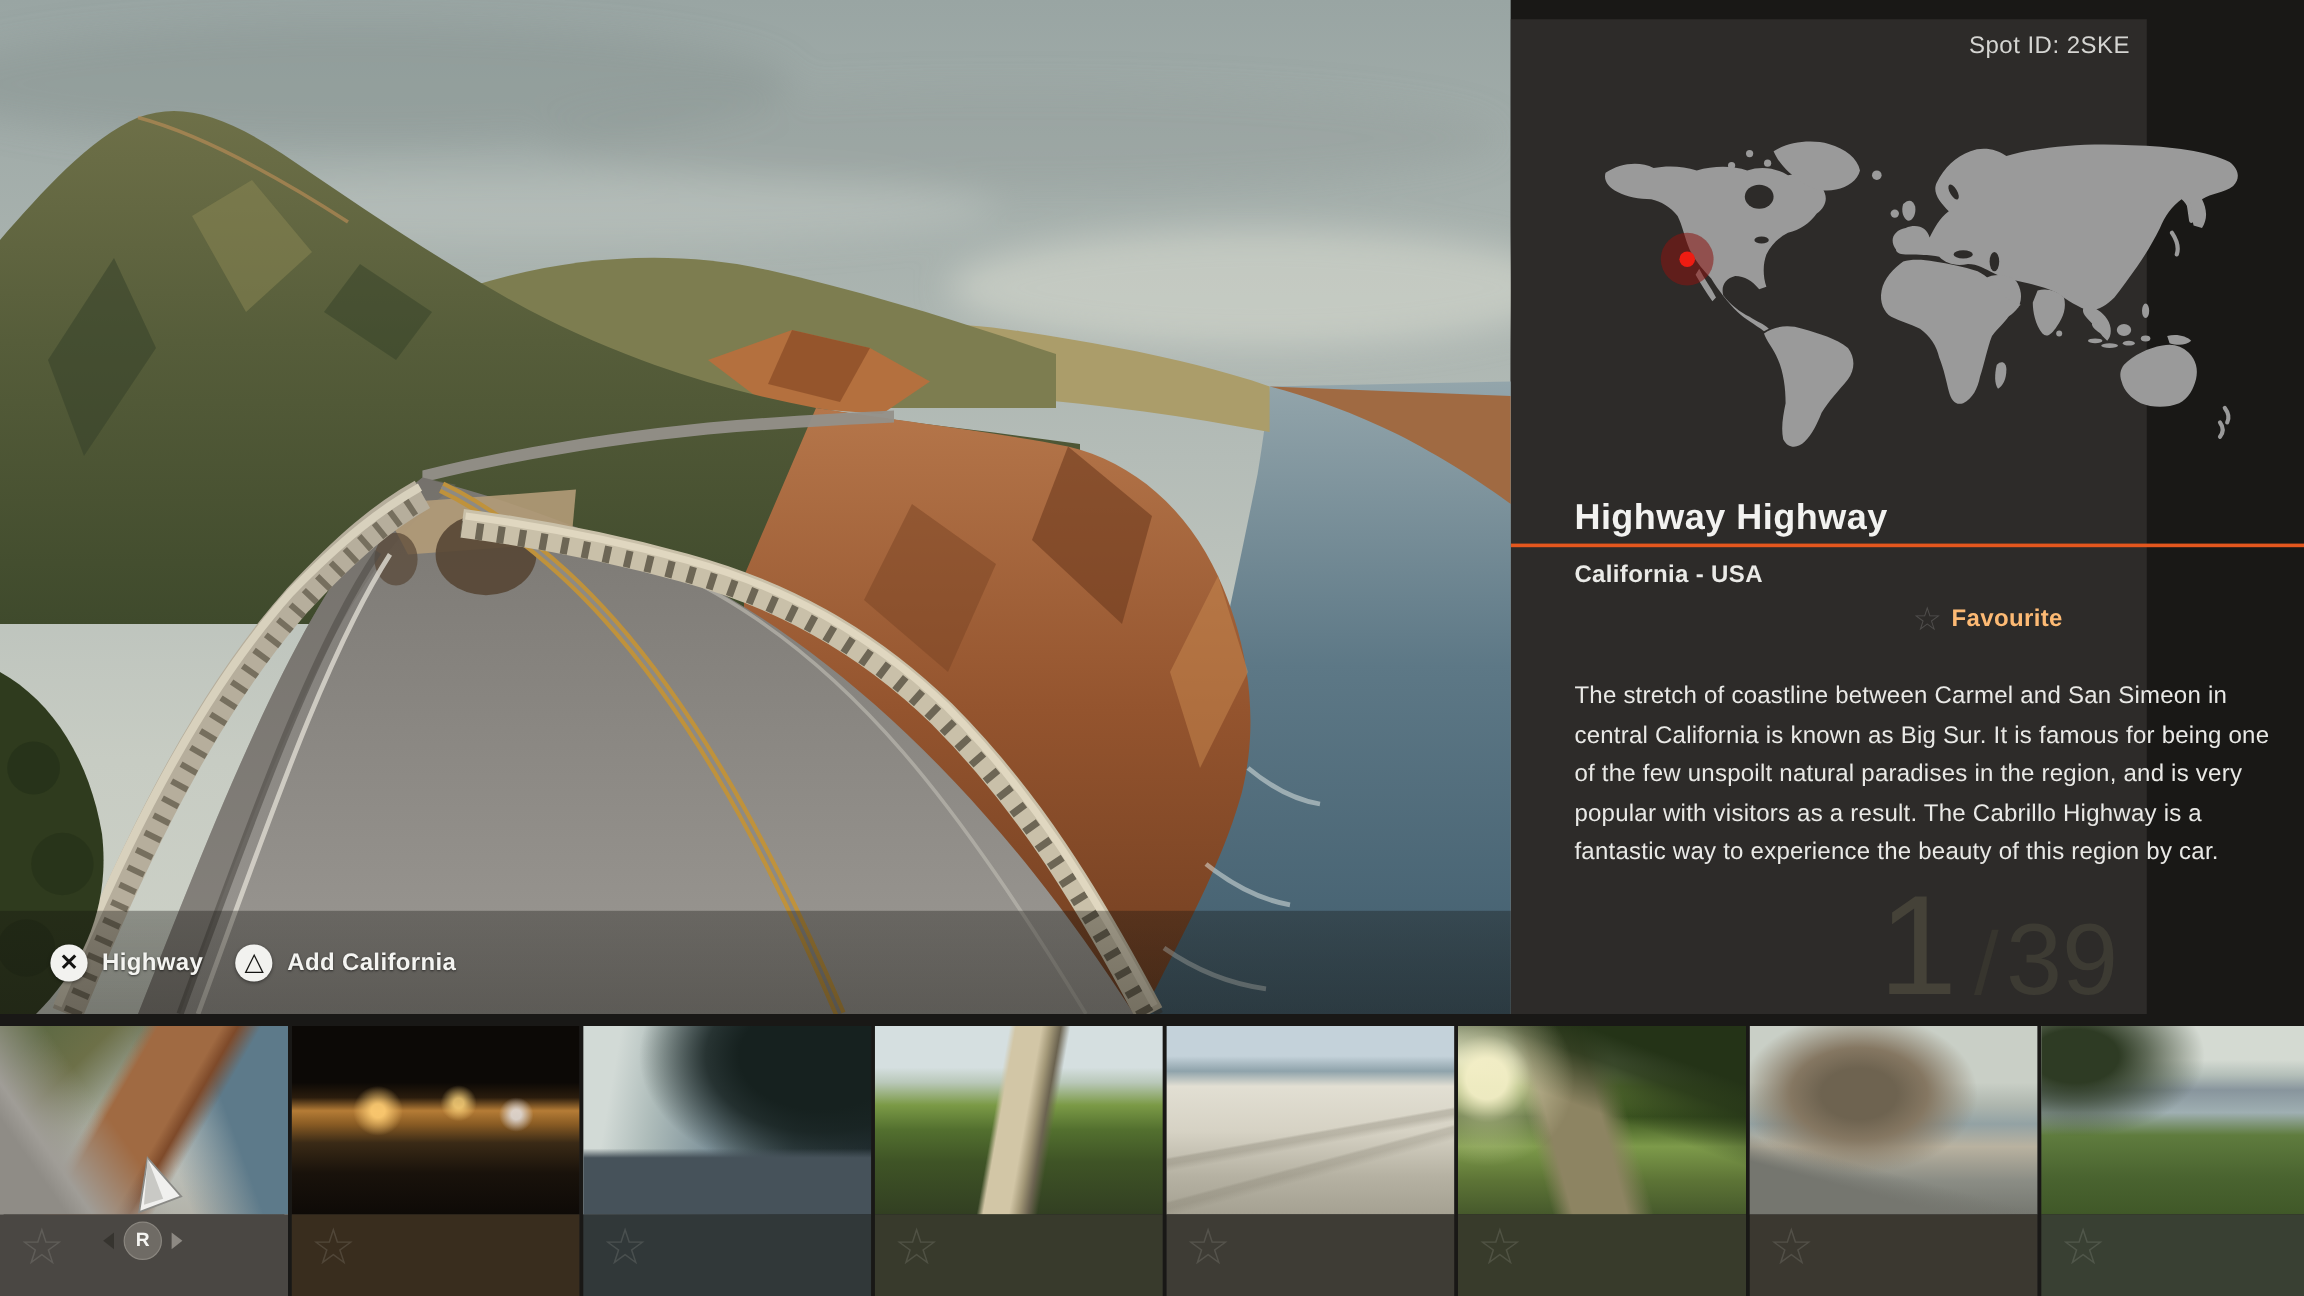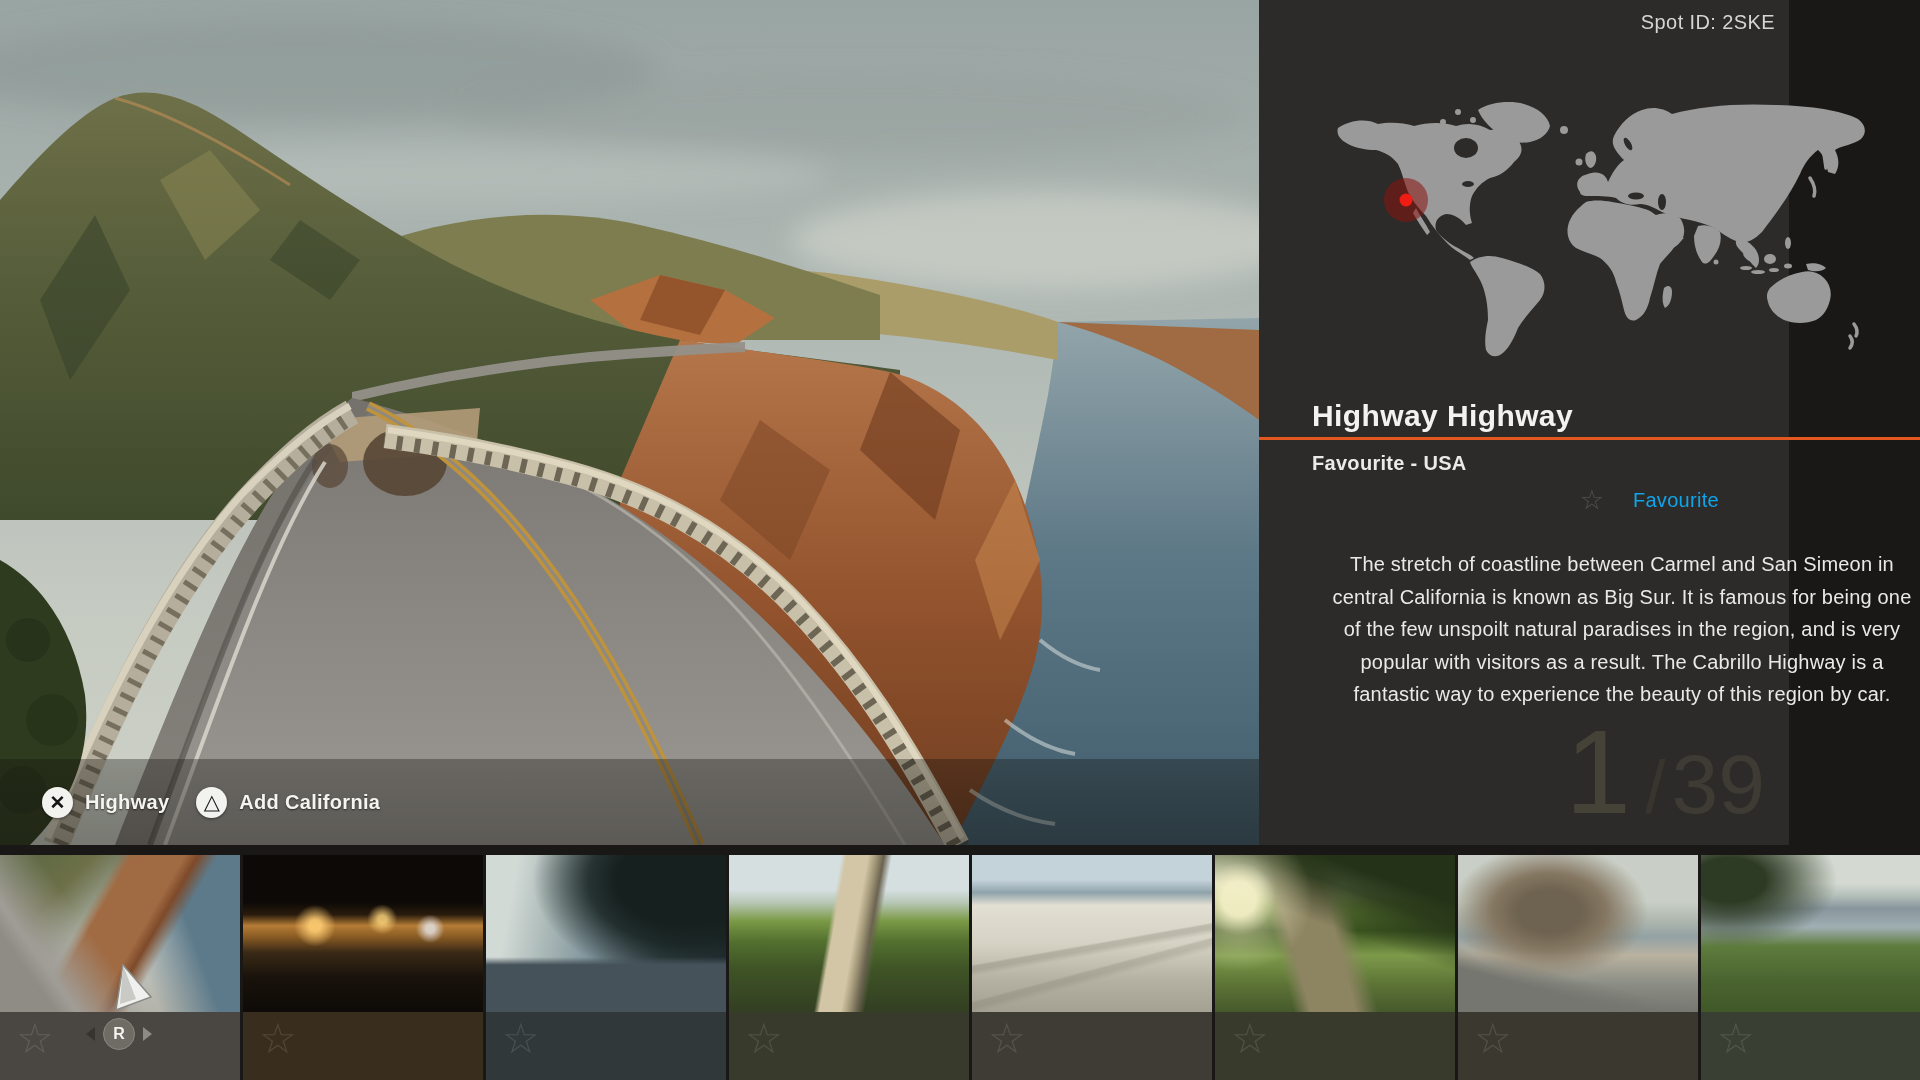--- a/index.html
+++ b/index.html
@@ -15,31 +15,31 @@
   #prompts { position:absolute; left:42px; top:28px; display:flex; align-items:center; gap:27px; }
   .prompt { display:flex; align-items:center; gap:12px; }
   .ps-btn { width:31px; height:31px; border-radius:50%; background:#f2f2ef; color:#141412;
     display:flex; align-items:center; justify-content:center; font-size:19px; font-weight:bold;
     line-height:1; box-shadow:0 1px 3px rgba(0,0,0,.45); }
   .ps-btn.tri { font-size:21px; font-weight:normal; padding-bottom:2px; }
   .prompt-label { color:#f4f4f1; font-size:20px; font-weight:bold; letter-spacing:.3px;
     text-shadow:0 1px 2px rgba(0,0,0,.6); }
 
   
-  #panel { position:absolute; left:1259px; top:0; width:530px; height:845px; background:#2d2b29;text-align:center; }
+  #panel { position:absolute; left:1259px; top:16px; width:530px; height:845px; background:#2d2b29; }
   #spot-id { position:absolute; top:11px; right:14px; font-size:20px; color:#d5d5d2; letter-spacing:.4px; }
   #map { position:absolute; left:59px; top:92px; width:552px; height:272px; }
   #panel-title { position:absolute; left:53px; top:399px; font-size:30px; font-weight:bold;
     color:#f2f2f0; letter-spacing:.4px; }
   #accent-rule { position:absolute; left:0; top:437px; width:661px; height:3px; background:#e4571e; }
   #panel-subtitle { position:absolute; left:53px; top:452px; font-size:20px; font-weight:bold;
     color:#eaeae7; letter-spacing:.3px; }
   #favourite { position:absolute; right:70px; top:487px; display:flex; align-items:center; gap:8px; }
   #favourite .star { font-size:27px; line-height:1; color:rgba(255,255,255,.17); }
-  #favourite .lbl { font-size:20px; font-weight:normal; color:#0ea5e9; letter-spacing:.3px;margin-left:21px; }
+  #favourite .lbl { font-size:20px; font-weight:bold; color:#fdba74; letter-spacing:.3px; }
   #description { position:absolute; left:53px; top:548px; width:620px; }
   #description div { font-size:20px; line-height:32.5px; color:#e9e9e6; letter-spacing:.2px; white-space:nowrap; }
   #counter { position:absolute; right:24px; bottom:14px; display:flex; align-items:baseline; }
   #counter .cur { font-size:118px; color:#454238; line-height:1; }
   #counter .sep { font-size:74px; color:#37352e; line-height:1; margin:0 6px 0 14px; }
   #counter .tot { font-size:84px; color:#3d3b33; line-height:1; }
 
   
   #strip { position:absolute; left:0; top:845px; width:1920px; height:235px; background:#191816; }
   .cell { position:absolute; top:10px; width:240px; height:225px; background:#222120; overflow:hidden; }
@@ -268,21 +268,21 @@
         <ellipse cx="310" cy="52" rx="3" ry="7" transform="rotate(-30 310 52)"></ellipse>
       </g>
       <g>
         <circle cx="88" cy="108" r="22" fill="#8a1410" opacity=".55"></circle>
         <circle cx="88" cy="108" r="6.5" fill="#ee1c12"></circle>
       </g>
     </svg>
 
     <div id="panel-title">Highway Highway</div>
     <div id="accent-rule"></div>
-    <div id="panel-subtitle">Favourite - USA</div>
+    <div id="panel-subtitle">California - USA</div>
 
     <div id="favourite">
       <span class="star">☆</span>
       <span class="lbl">Favourite</span>
     </div>
 
     <div id="description">
       <div>The stretch of coastline between Carmel and San Simeon in</div>
       <div>central California is known as Big Sur. It is famous for being one</div>
       <div>of the few unspoilt natural paradises in the region, and is very</div>

